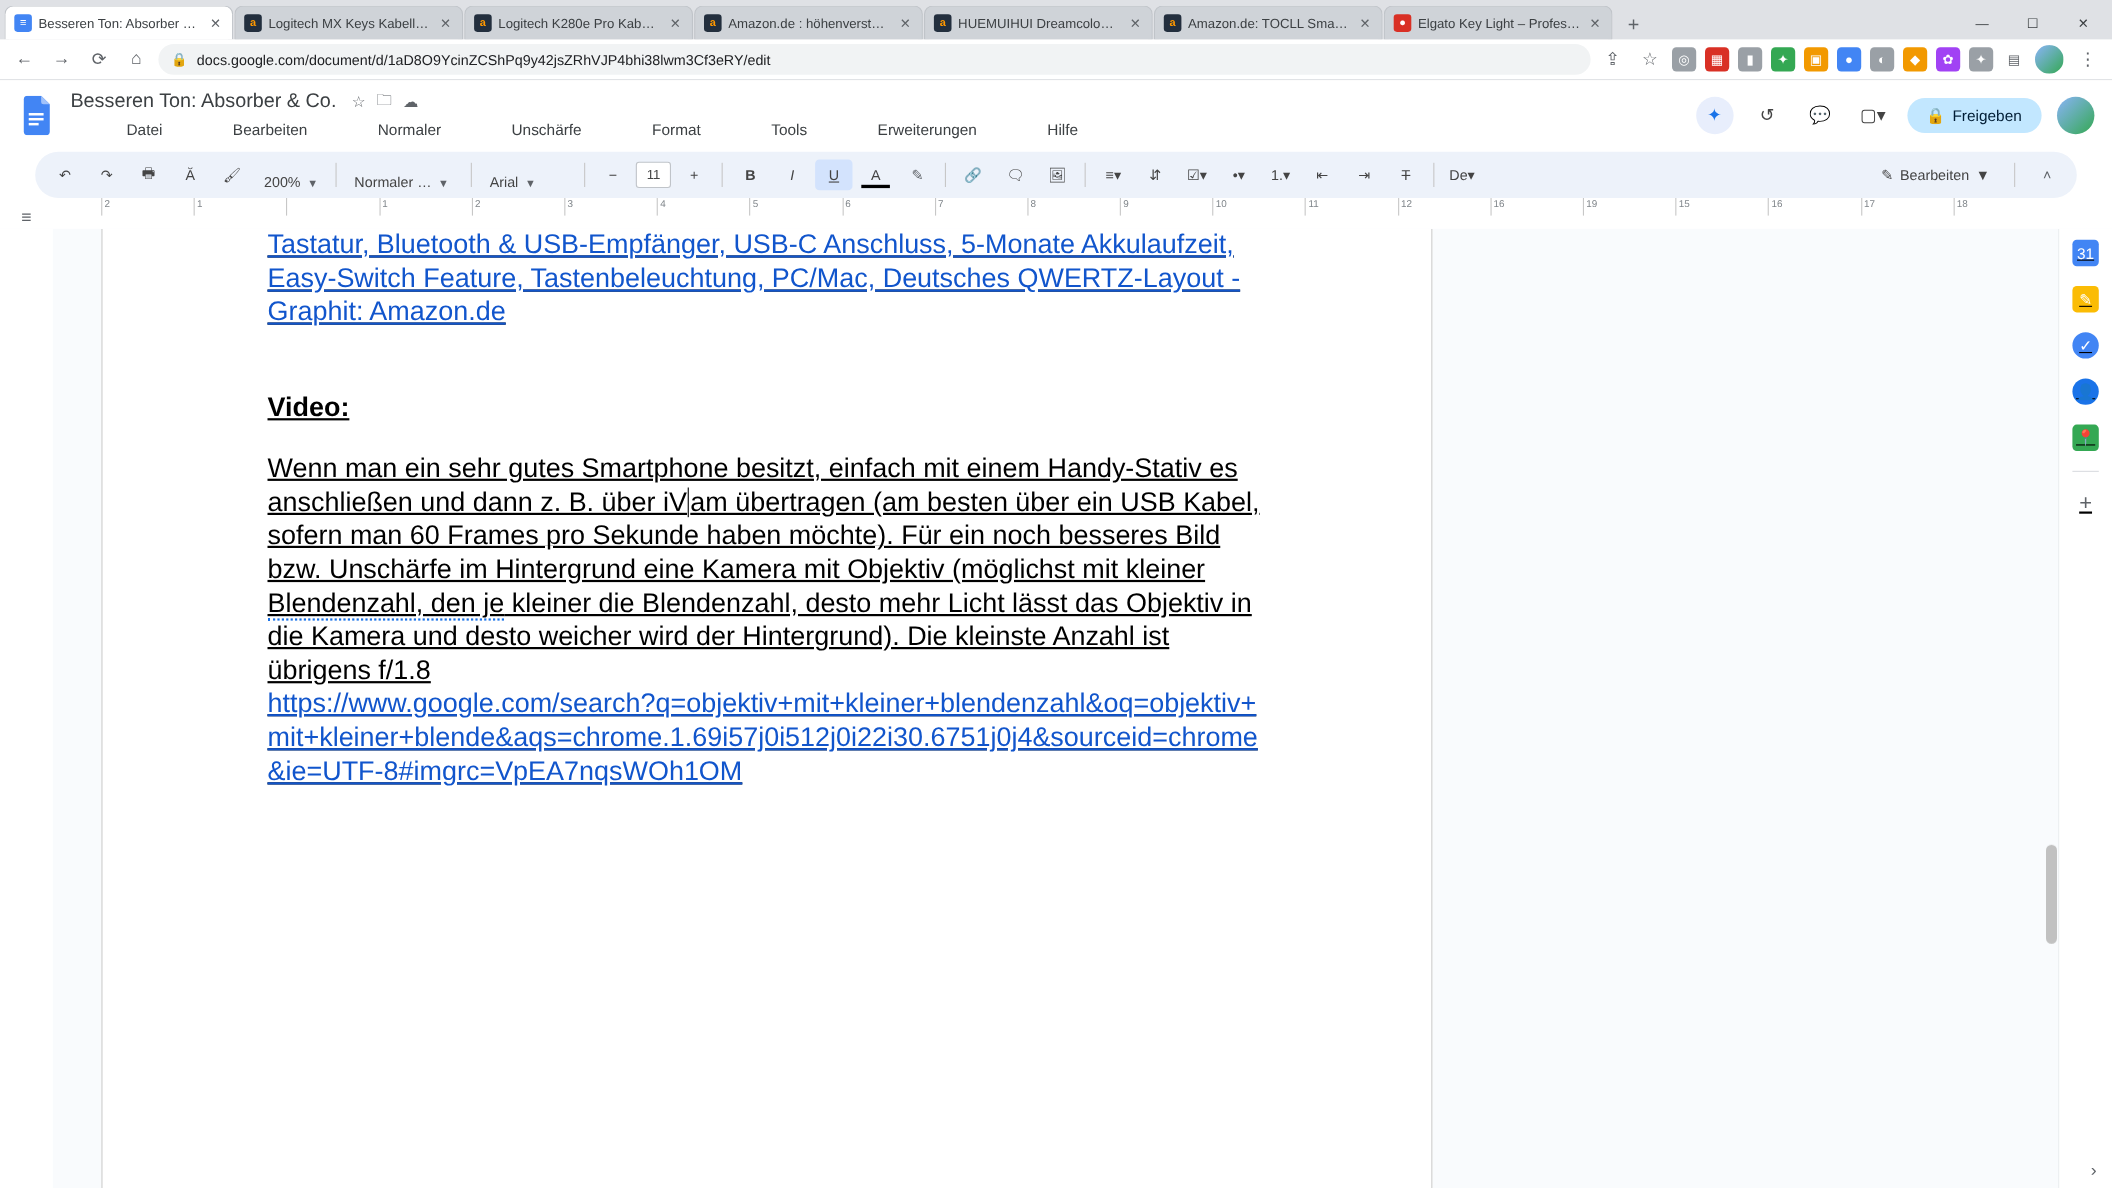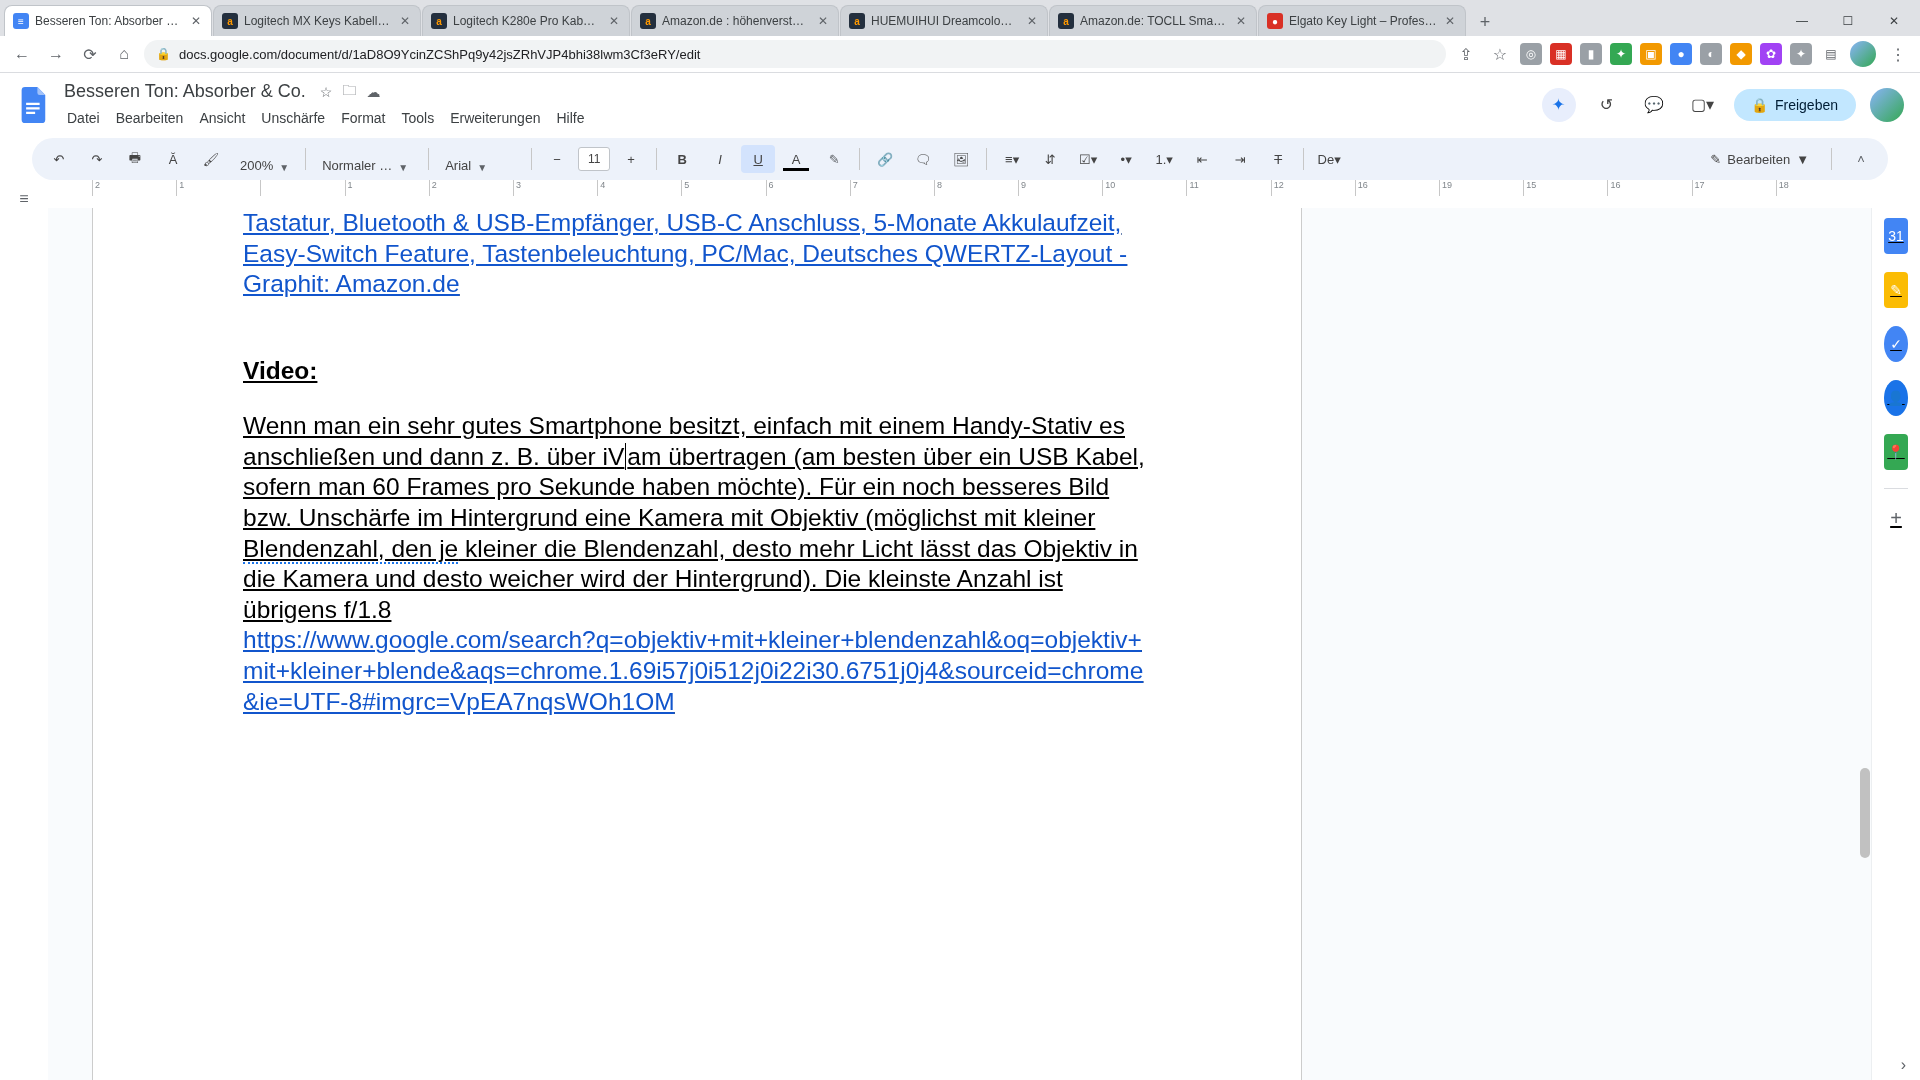--- a/index.html
+++ b/index.html
@@ -50,21 +50,21 @@
   
   .docs-header{background:var(--docs-bar);padding:6px 16px 0 16px;}
   .docs-row1{display:flex;align-items:center;gap:8px;}
   .docs-logo{width:36px;height:36px;display:flex;align-items:center;justify-content:center;}
   .docs-logo svg{width:28px;height:36px;}
   .title-area{display:flex;flex-direction:column;flex:1;}
   .title-line{display:flex;align-items:center;gap:10px;}
   .doc-title{font-size:18px;color:#3c4043;padding:2px 4px;}
   .title-icon{color:#5f6368;font-size:14px;}
   .menus{display:flex;gap:2px;font-size:14px;color:#3c4043;margin-top:2px;}
-  .menus span{padding:4px 7px;border-radius:4px;}
+  .menus span{padding:4px 7px;border-radius:4px;margin-left:48px;}
   .docs-right{display:flex;align-items:center;gap:14px;}
   .dr-icon{width:34px;height:34px;display:flex;align-items:center;justify-content:center;color:#444;border-radius:50%;}
   .gemini{width:34px;height:34px;border-radius:50%;background:#e8eefc;display:flex;align-items:center;justify-content:center;color:#1a73e8;font-size:16px;}
   .share-btn{display:flex;align-items:center;gap:6px;background:var(--blue-share);padding:8px 18px;border-radius:30px;color:#001d35;font-size:14px;font-weight:500;}
   .profile{width:34px;height:34px;border-radius:50%;background:linear-gradient(135deg,#8ab4f8,#34a853);}
   
   .docs-toolbar{display:flex;align-items:center;height:42px;margin:8px 16px 0 16px;background:#edf2fa;border-radius:24px;padding:0 10px;gap:4px;font-size:13px;color:#444;}
   .tb-btn{min-width:26px;height:28px;display:flex;align-items:center;justify-content:center;border-radius:4px;padding:0 4px;}
   .tb-sep{width:1px;height:22px;background:#c7c7c7;margin:0 4px;}
   .tb-select{display:flex;align-items:flex-end;gap:6px;padding:0 8px;height:28px;}
@@ -89,21 +89,21 @@
   .canvas-area{flex:1;display:flex;background:var(--canvas-bg);overflow:hidden;position:relative;text-decoration:underline;}
   .left-ruler{width:48px;background:#fff;}
   .page-wrap{flex:1;overflow:auto;display:flex;justify-content:flex-start;padding-left:44px;}
   .page{width:1210px;background:var(--page-bg);min-height:900px;padding:0 150px 200px 150px;box-sizing:border-box;border:1px solid #ccc;border-top:none;position:relative;}
   .doc-content{font-family:Arial;font-size:24.5px;line-height:1.25;color:#000;}
   .doc-content a{color:var(--link);text-decoration:underline;}
   .heading{font-weight:bold;margin-top:56px;}
   .grammar{border-bottom:2px dotted #1a73e8;}
   
   .side-panel{width:48px;background:#fff;border-left:1px solid #eceff1;display:flex;flex-direction:column;align-items:center;padding-top:10px;gap:18px;}
-  .sp-icon{width:24px;height:36px;border-radius:4px;display:flex;align-items:center;justify-content:center;font-size:14px;}
+  .sp-icon{width:24px;height:24px;border-radius:4px;display:flex;align-items:center;justify-content:center;font-size:14px;}
   .sp-cal{background:#4285f4;color:#fff;}
   .sp-keep{background:#fbbc04;color:#fff;}
   .sp-tasks{background:#4285f4;color:#fff;border-radius:50%;}
   .sp-contacts{background:#1a73e8;color:#fff;border-radius:50%;}
   .sp-maps{background:#34a853;color:#fff;}
   .sp-plus{color:#5f6368;font-size:20px;}
   .side-arrow{position:absolute;bottom:6px;right:14px;color:#5f6368;font-size:16px;}
   .scrollbar-thumb{position:absolute;right:50px;top:560px;width:10px;height:90px;background:#c1c1c1;border-radius:5px;}
 </style>
 </head>
@@ -197,21 +197,21 @@
       <div class="title-area">
         <div class="title-line">
           <span class="doc-title">Besseren Ton: Absorber &amp; Co.</span>
           <span class="title-icon">☆</span>
           <span class="title-icon">🗀</span>
           <span class="title-icon">☁</span>
         </div>
         <div class="menus">
           <span>Datei</span>
           <span>Bearbeiten</span>
-          <span>Ansicht</span>
+          <span>Normaler</span>
           <span>Unschärfe</span>
           <span>Format</span>
           <span>Tools</span>
           <span>Erweiterungen</span>
           <span>Hilfe</span>
         </div>
       </div>
       <div class="docs-right">
         <div class="gemini">✦</div>
         <div class="dr-icon">↺</div>

